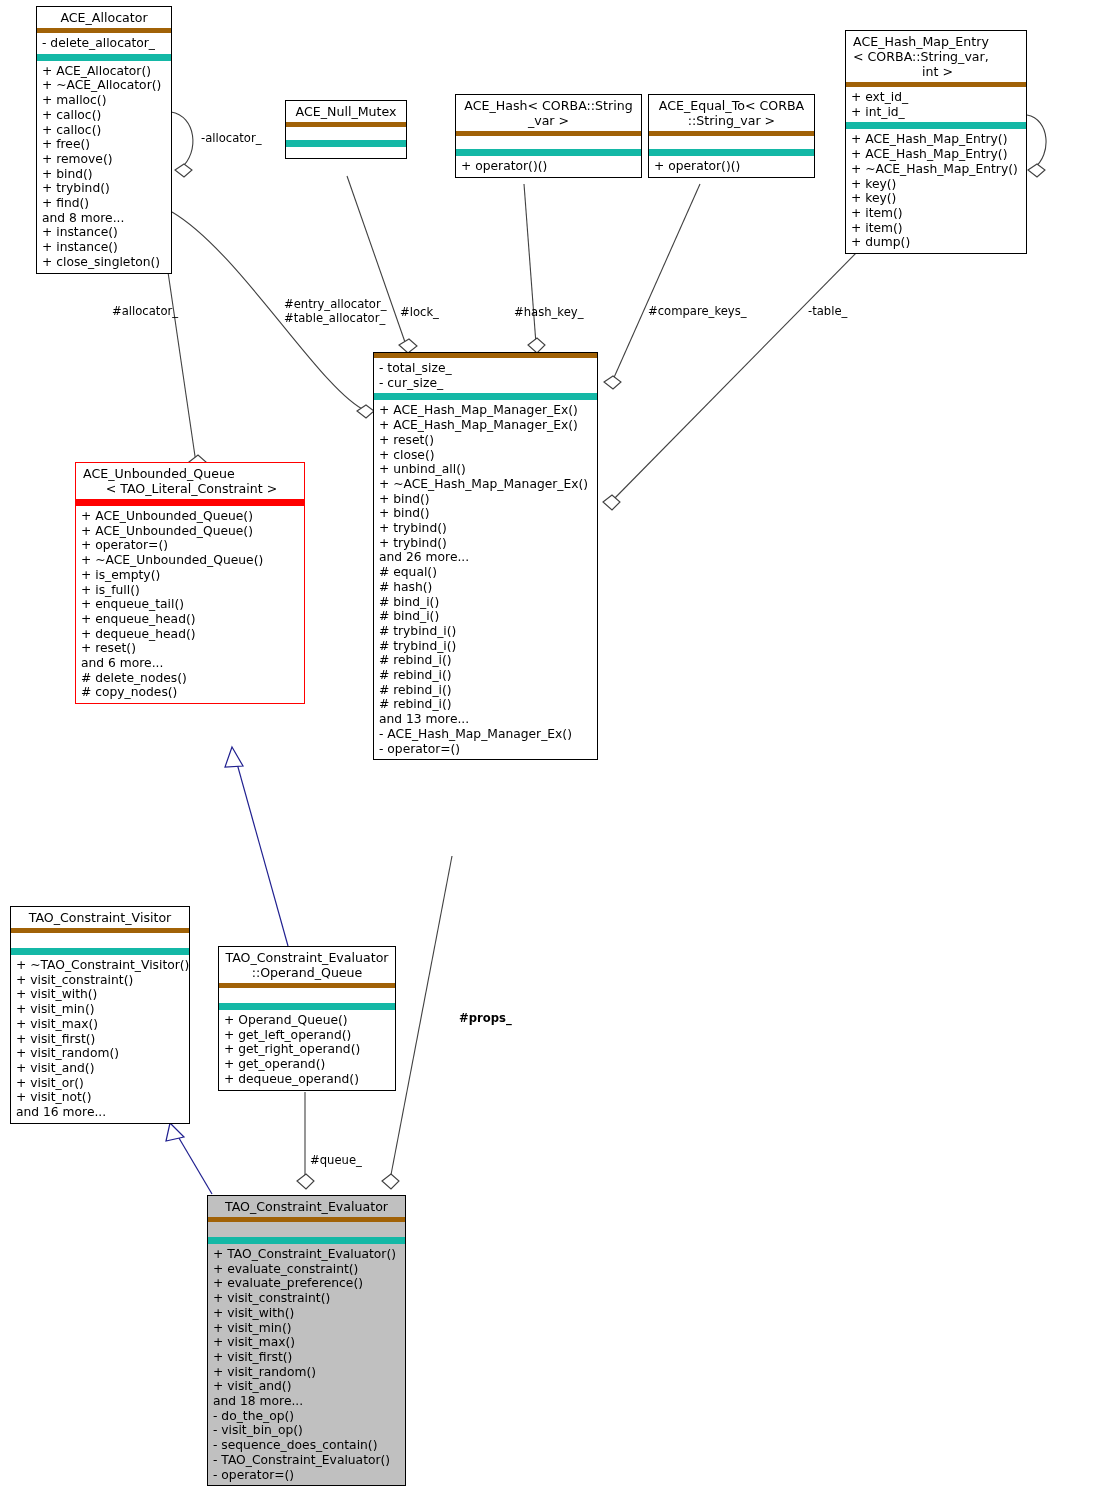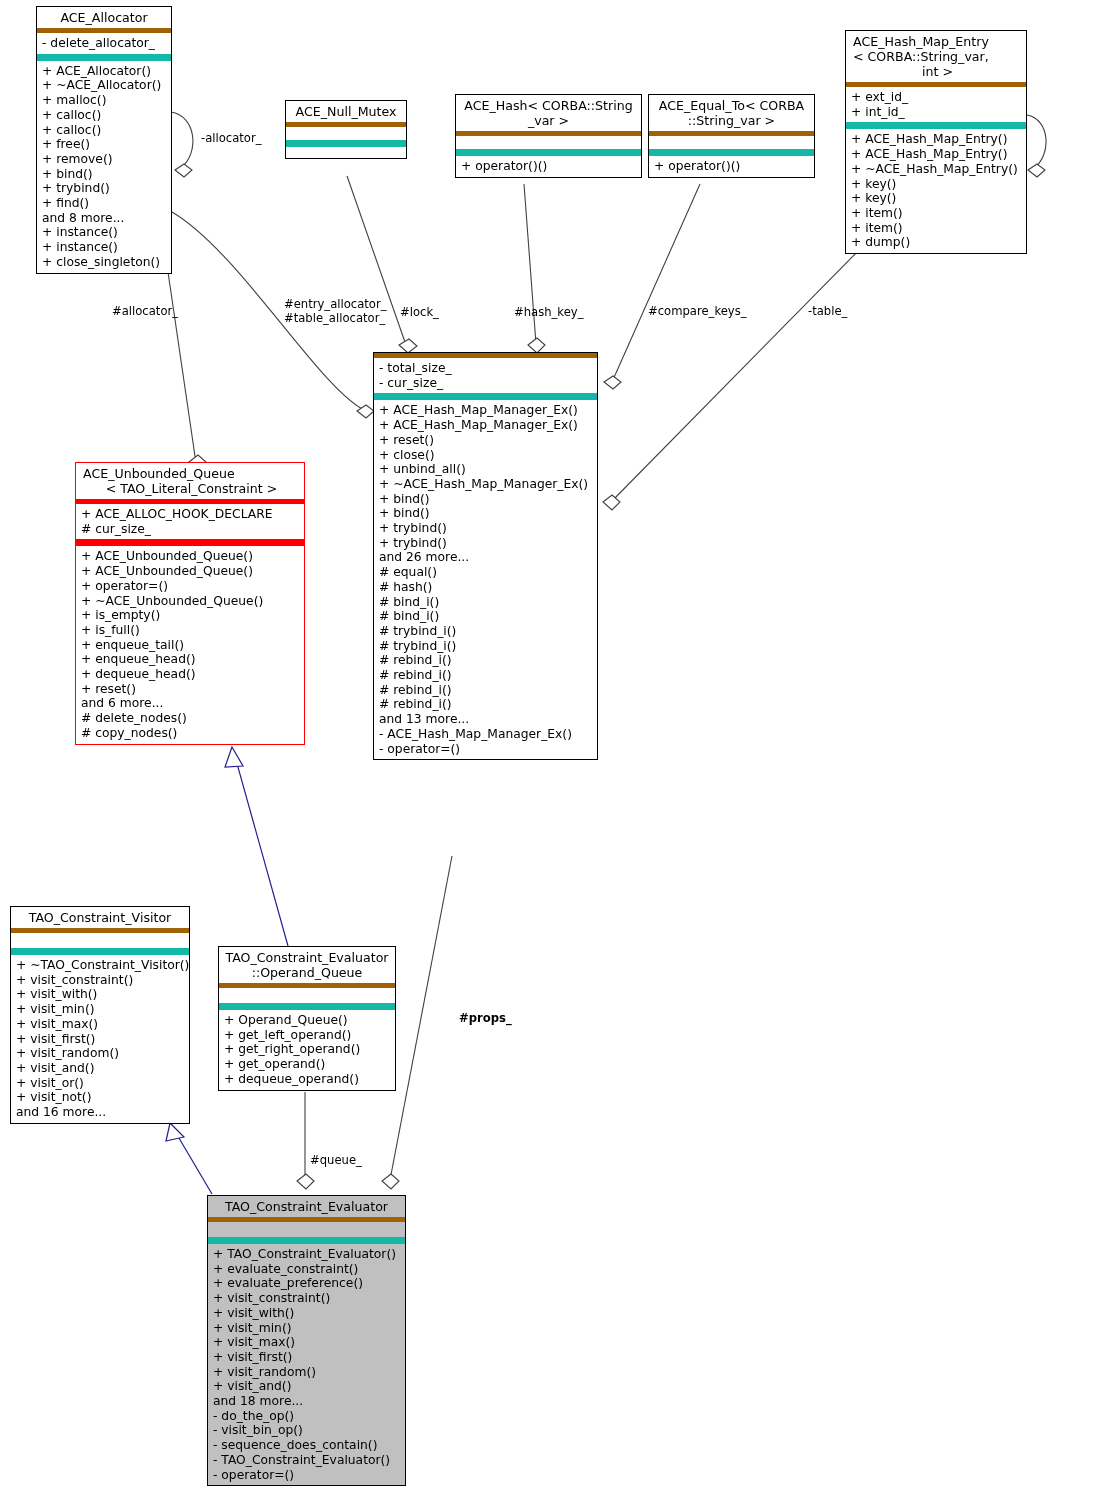--- a/index.html
+++ b/index.html
@@ -182,24 +182,20 @@
       <span class="ln">- ACE_Hash_Map_Manager_Ex()</span>
       <span class="ln">- operator=()</span>
     </div>
   </div>
 
   <div class="uml-box red" style="left:75px;top:462px;width:230px;">
     <div class="sec title" style="text-align:left;padding-left:7px;">
       <span class="ln">ACE_Unbounded_Queue</span>
       <span class="ln" style="text-align:center;">&lt; TAO_Literal_Constraint &gt;</span>
     </div>
-    <div class="sec attrs">
-      <span class="ln">+ ACE_ALLOC_HOOK_DECLARE</span>
-      <span class="ln"># cur_size_</span>
-    </div>
     <div class="sec ops">
       <span class="ln">+ ACE_Unbounded_Queue()</span>
       <span class="ln">+ ACE_Unbounded_Queue()</span>
       <span class="ln">+ operator=()</span>
       <span class="ln">+ ~ACE_Unbounded_Queue()</span>
       <span class="ln">+ is_empty()</span>
       <span class="ln">+ is_full()</span>
       <span class="ln">+ enqueue_tail()</span>
       <span class="ln">+ enqueue_head()</span>
       <span class="ln">+ dequeue_head()</span>

